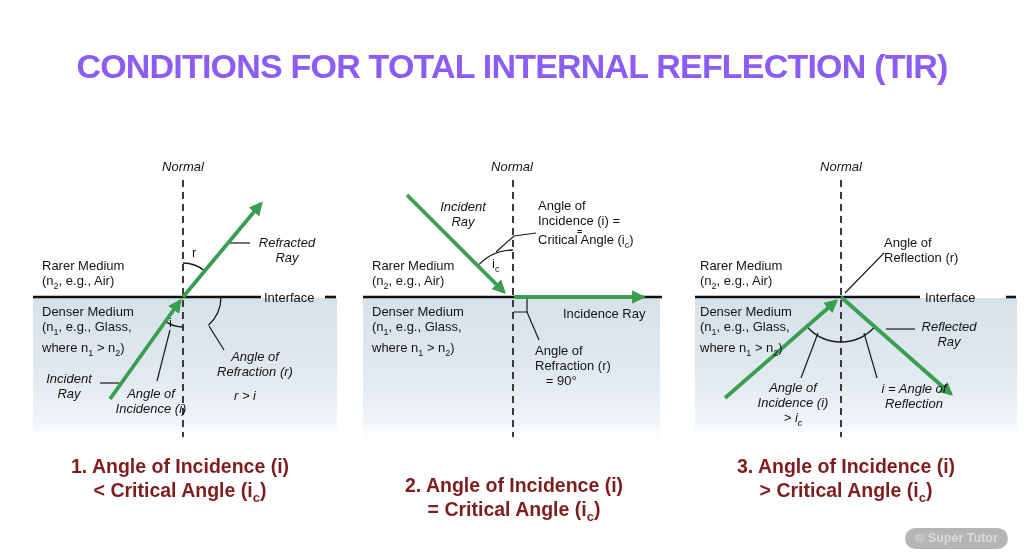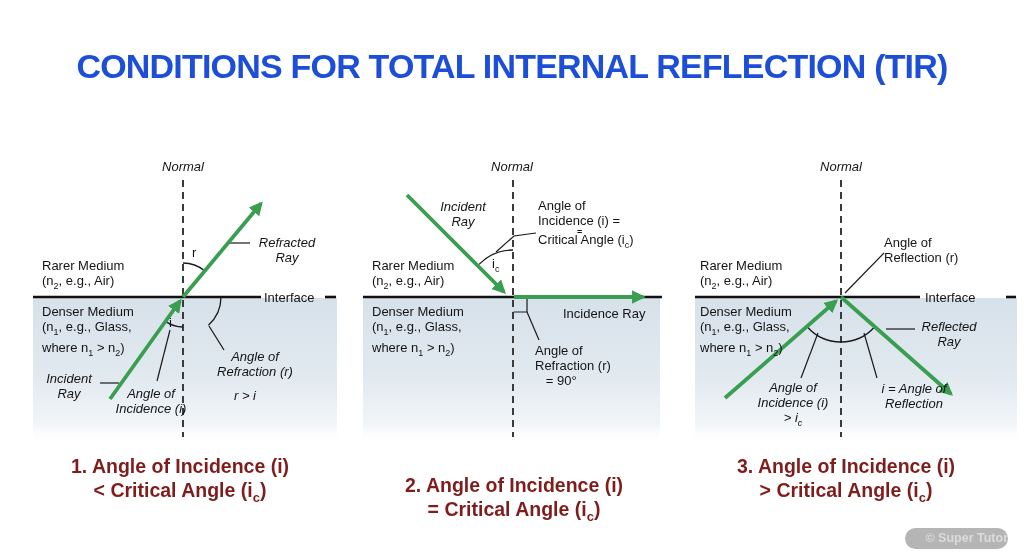--- a/index.html
+++ b/index.html
@@ -3,38 +3,38 @@
 <meta charset="utf-8">
 <style>
   :root{
     --ray-green:#3a9e51; --ink:#141414;
     --watermark-bg:#b5b5b5; --watermark-text:#dbdbdb;
   }
   html,body{margin:0;padding:0;}
   body{width:1024px;height:559px;position:relative;background:#ffffff;overflow:hidden;
        font-family:"Liberation Sans",sans-serif;}
   .title{position:absolute;top:47px;left:0;width:1024px;margin:0;text-align:center;
-         font:700 34px/38px "Liberation Sans",sans-serif;letter-spacing:-0.8px;color:#1d4ed8;}
+         font:700 34px/38px "Liberation Sans",sans-serif;letter-spacing:-0.8px;color:#8b5cf6;}
   svg.canvas{position:absolute;left:0;top:0;}
   .iface{stroke:#111111;stroke-width:2.6;}
   .normalline{stroke:#3a3a3a;stroke-width:2;stroke-dasharray:7 5;fill:none;}
   .thin{stroke:#1a1a1a;stroke-width:1.2;fill:none;}
   .arc{stroke:#1a1a1a;stroke-width:1.3;fill:none;}
   .ray{stroke:var(--ray-green);stroke-width:3.8;fill:none;}
   #ah path{fill:var(--ray-green);}
   .lbl{position:absolute;font:13px/15px "Liberation Sans",sans-serif;color:var(--ink);white-space:nowrap;}
   .ctr{transform:translateX(-50%);text-align:center;font-style:italic;}
   .lbl sub{font-size:9px;}
   .tiny{font:700 9px/9px "Liberation Sans",sans-serif;}
   .cap{position:absolute;transform:translateX(-50%);text-align:center;white-space:nowrap;
        font:700 19.5px/24px "Liberation Sans",sans-serif;color:#7f1d1d;}
   .cap sub{font-size:13px;}
   .wm{position:absolute;left:905px;top:528px;width:103px;height:21px;border-radius:11px;
       background:var(--watermark-bg);color:var(--watermark-text);
-      font:700 12.5px/21px "Liberation Sans",sans-serif;text-align:right;}
+      font:700 12.5px/21px "Liberation Sans",sans-serif;text-align:center;}
 </style>
 </head>
 <body>
 
 <h1 class="title">CONDITIONS FOR TOTAL INTERNAL REFLECTION (TIR)</h1>
 
 <svg class="canvas" width="1024" height="559" viewBox="0 0 1024 559">
   <defs>
     <linearGradient id="medGrad" x1="0" y1="0" x2="0" y2="1">
       <stop offset="0" stop-color="#d7e1ea"></stop>

